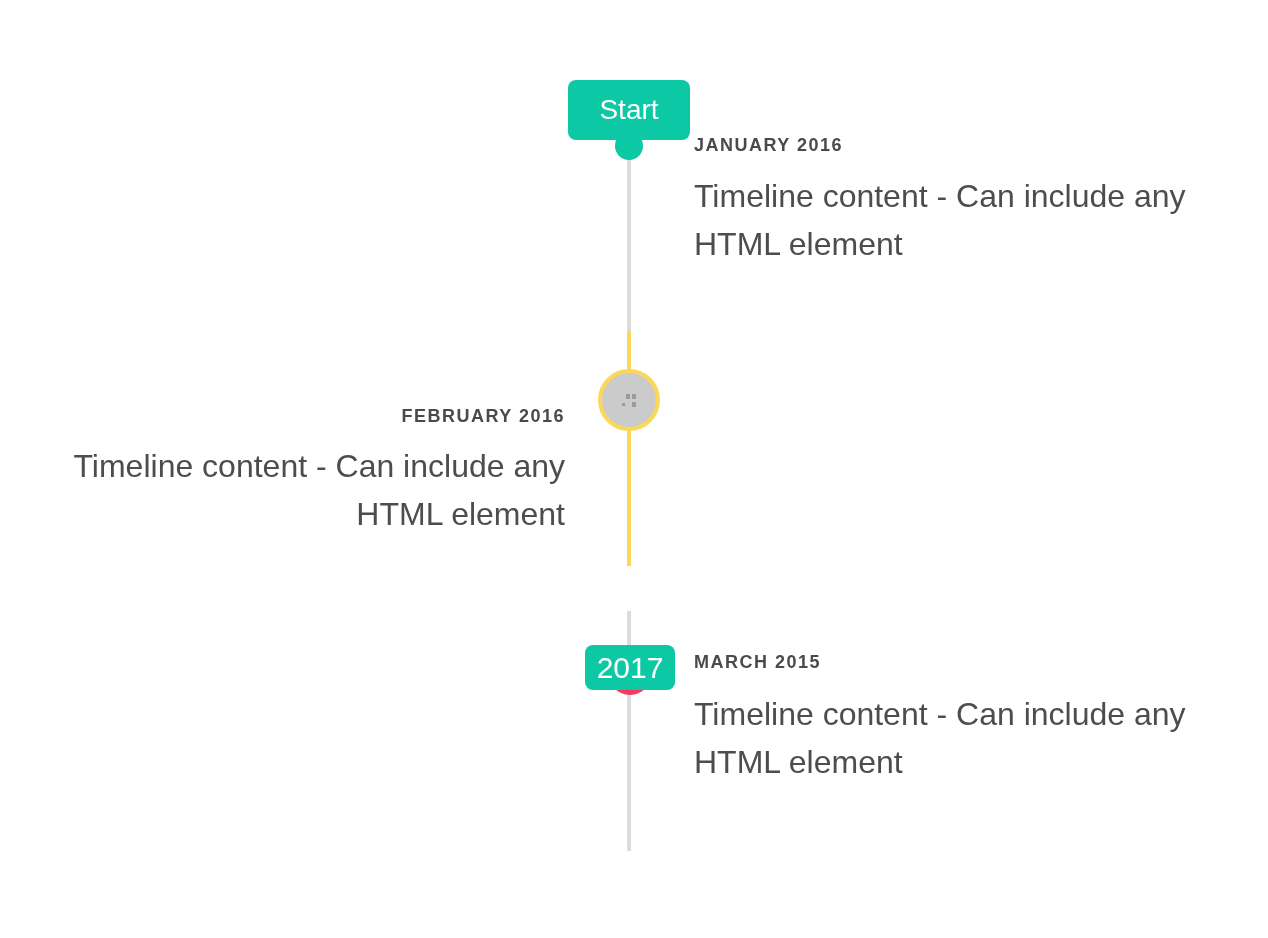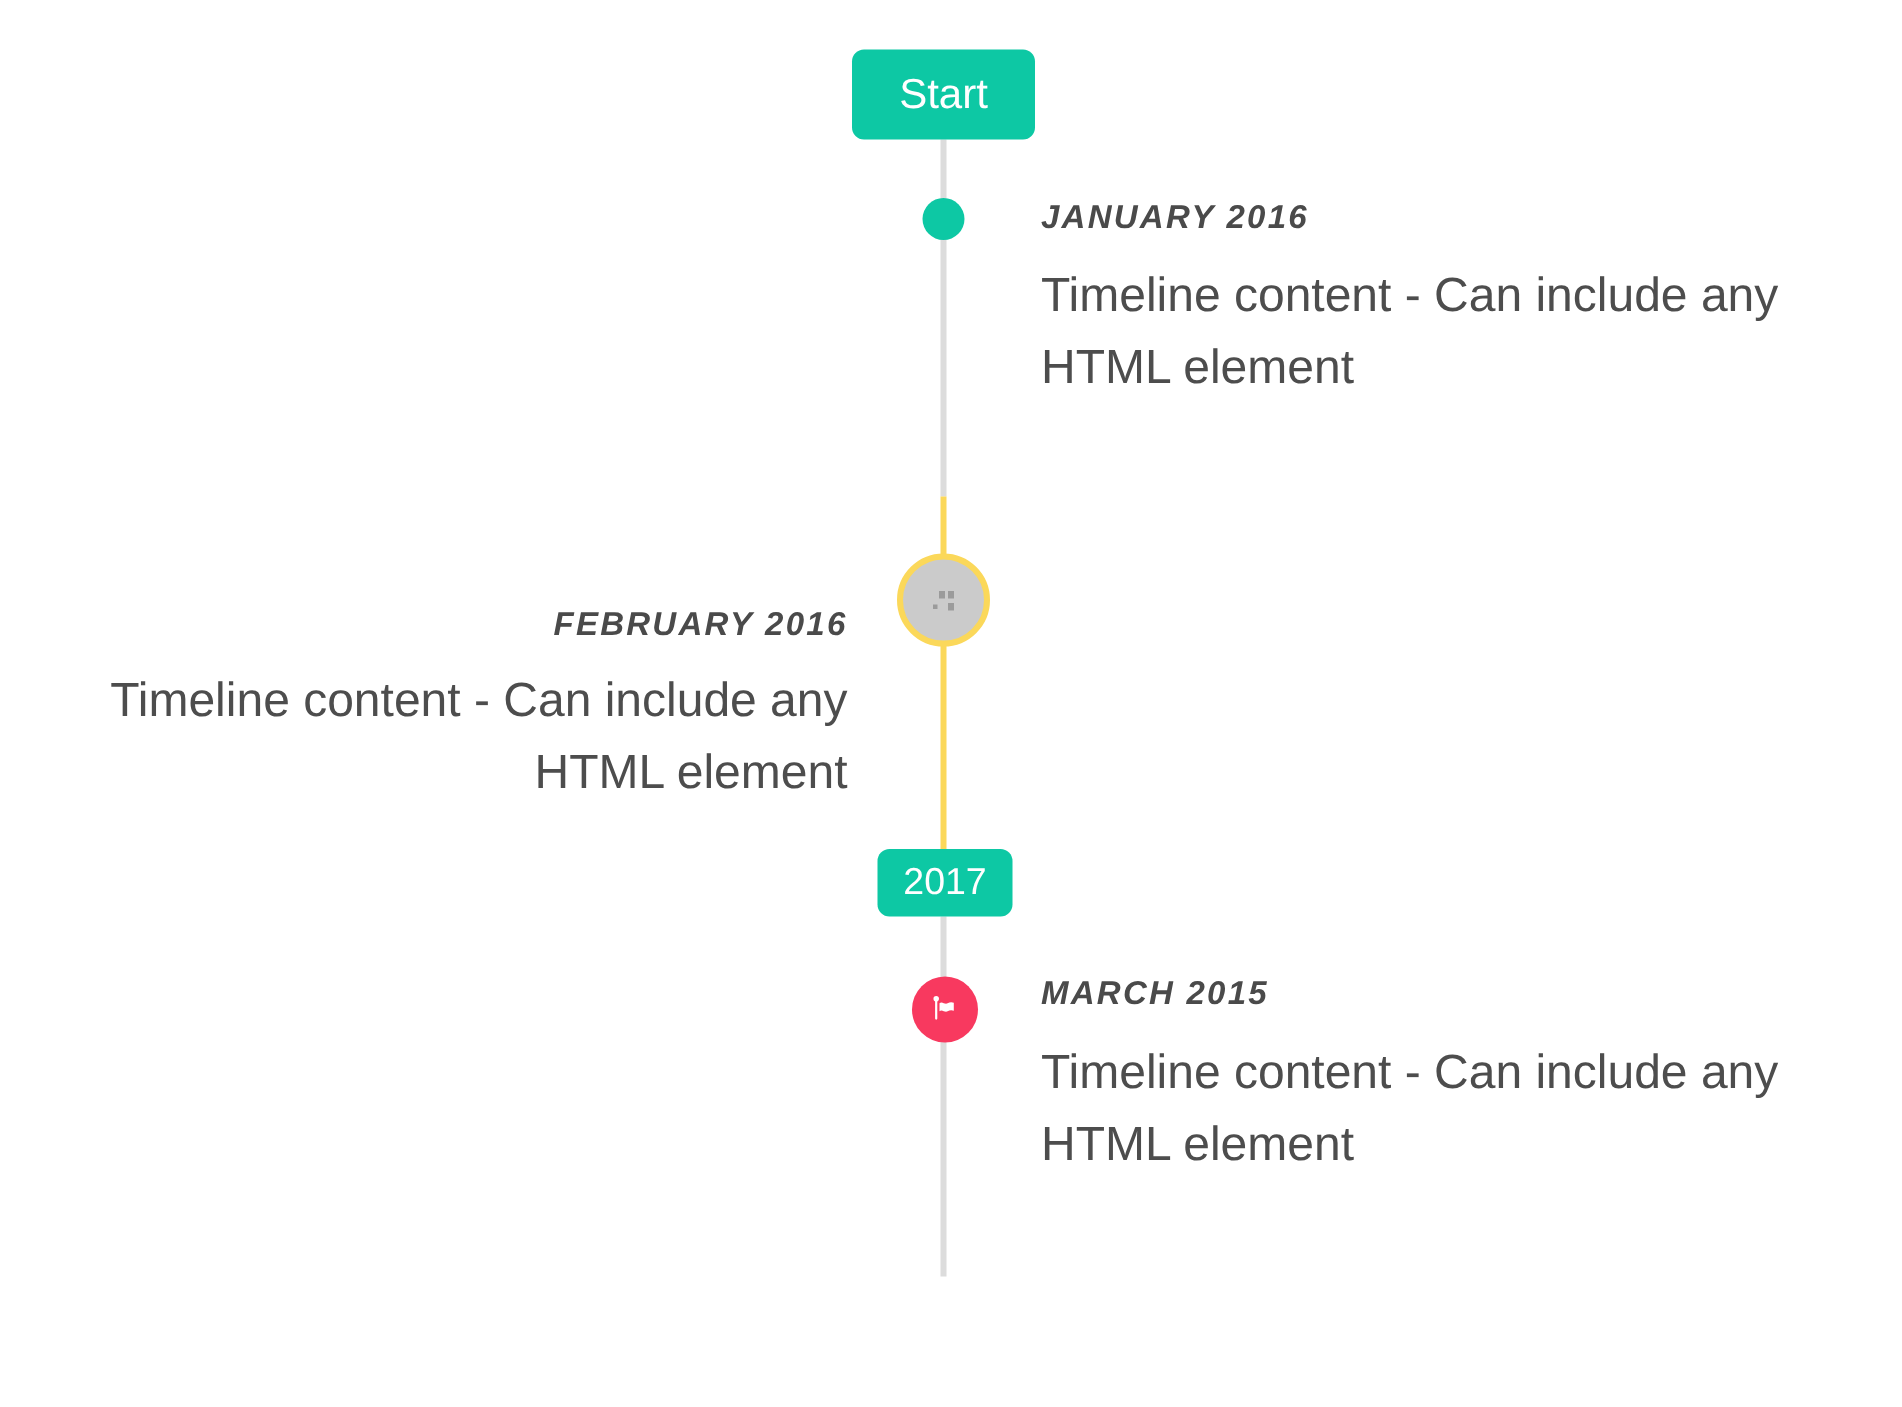--- a/index.html
+++ b/index.html
@@ -24,23 +24,24 @@
   .badge {
     position: absolute;
     background: #0dc8a4;
     color: #ffffff;
     border-radius: 8px;
     display: flex;
     align-items: center;
     justify-content: center;
     box-sizing: border-box;
     z-index: 3;
+    margin-top: 47px;
   }
   .badge-start { left: 568px; top: 33px;  width: 122px; height: 60px; font-size: 28px; }
-  .badge-year  { left: 585px; top: 566px; width: 90px;  height: 45px; font-size: 25px; }
+  .badge-year  { left: 585px; top: 598px; width: 90px;  height: 45px; font-size: 30px; }
   .badge-end   { left: 576px; top: 850px; width: 107px; height: 61px; font-size: 28px; }
 
   
   .marker { position: absolute; z-index: 2; }
   .marker-dot {
     left: 615px; top: 132px;
     width: 28px; height: 28px;
     border-radius: 50%;
     background: #0dc8a4;
   }
@@ -68,27 +69,26 @@
     background: #f8395f;
     display: flex;
     align-items: center;
     justify-content: center;
   }
   .marker-flag svg { width: 22px; height: 22px; display: block; }
 
   
   .item-heading {
     position: absolute;
-    font-size: 22px;
+    font-size: 18px;
     font-weight: 700;
     letter-spacing: 1.5px;
     color: #4a4a4a;
     line-height: 22px;
     white-space: nowrap;
-    font-style: italic;
   }
   .item-content {
     position: absolute;
     font-size: 32px;
     color: #4d4d4d;
     line-height: 48px;
     width: 535px;
   }
   .side-right { text-align: left; }
   .side-left  { text-align: right; margin-top: 36px; }

